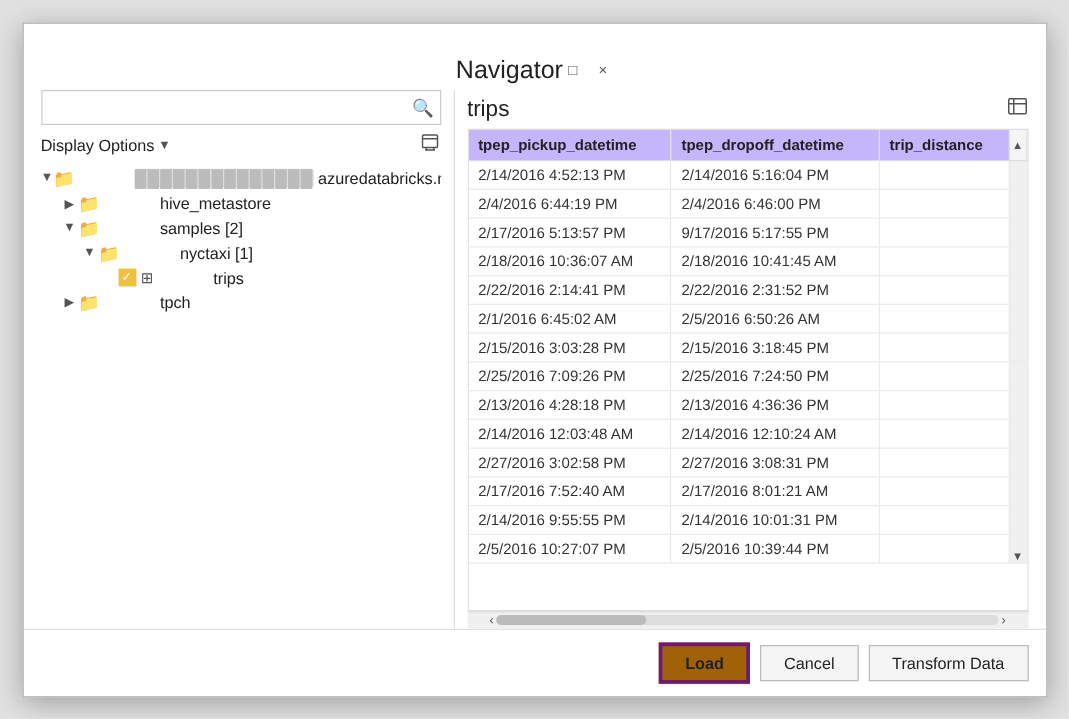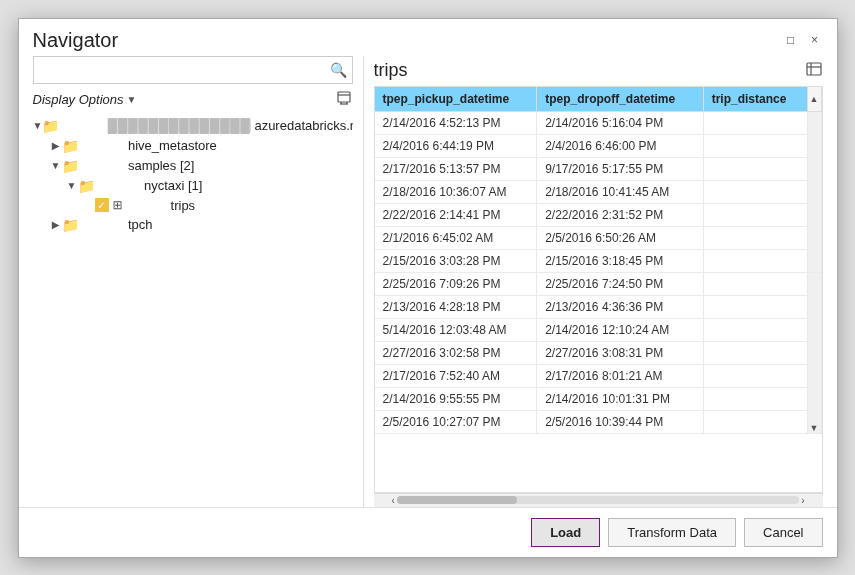--- a/index.html
+++ b/index.html
@@ -18,22 +18,22 @@
       height: 540px;
       border: 1px solid #aaa;
       box-shadow: 0 4px 20px rgba(0,0,0,0.3);
       display: flex;
       flex-direction: column;
       position: relative;
     }
     .title-bar {
       display: flex;
       align-items: center;
-      justify-content: space-between;
-      padding: 10px 14px 4px 14px;
+      justify-content: center;
+      padding: 26px 14px 4px 14px;
     }
     .title-bar-title {
       font-size: 20px;
       font-weight: 300;
       color: #222;
     }
     .title-bar-controls {
       display: flex;
       gap: 8px;
     }
@@ -84,21 +84,20 @@
       border: none;
       cursor: pointer;
       color: #555;
       font-size: 14px;
     }
     .display-options-row {
       display: flex;
       align-items: center;
       justify-content: space-between;
       margin-bottom: 6px;
-      font-style: italic;
     }
     .display-options-label {
       font-size: 13px;
       color: #222;
       display: flex;
       align-items: center;
       gap: 3px;
       cursor: pointer;
     }
     .display-options-icon {
@@ -202,21 +201,21 @@
       overflow: auto;
       border: 1px solid #ddd;
       position: relative;
     }
     table {
       border-collapse: collapse;
       width: 100%;
       font-size: 12px;
     }
     thead th {
-      background: #7dd3fc;
+      background: #c4b5fd;
       border-bottom: 1px solid #ddd;
       border-right: 1px solid #ddd;
       padding: 5px 8px;
       text-align: left;
       font-weight: 600;
       color: #222;
       white-space: nowrap;
       position: sticky;
       top: 0;
       z-index: 1;
@@ -269,22 +268,22 @@
     }
     .btn {
       padding: 6px 18px;
       font-size: 13px;
       border: 1px solid #bbb;
       background: #f5f5f5;
       cursor: pointer;
       color: #222;
     }
     .btn-primary {
-      background: #e5e5e5;
-      border: 1px solid #701a75;
+      background: #a16207;
+      border: 3px solid #701a75;
       color: #222;
       font-weight: 600;
     }
     .divider-v {
       width: 1px;
       background: #ddd;
       align-self: stretch;
     }
   </style>
 </head>
@@ -439,21 +438,21 @@
                     <span style="font-size:9px;cursor:pointer;color:#555">▼</span>
                   </div>
                 </td>
               </tr>
               <tr>
                 <td>2/13/2016 4:28:18 PM</td>
                 <td>2/13/2016 4:36:36 PM</td>
                 <td></td>
               </tr>
               <tr>
-                <td>5/14/2016 12:03:48 AM</td>
+                <td>2/14/2016 12:03:48 AM</td>
                 <td>2/14/2016 12:10:24 AM</td>
                 <td></td>
               </tr>
               <tr>
                 <td>2/27/2016 3:02:58 PM</td>
                 <td>2/27/2016 3:08:31 PM</td>
                 <td></td>
               </tr>
               <tr>
                 <td>2/17/2016 7:52:40 AM</td>
@@ -478,16 +477,16 @@
         <div class="scrollbar-h-track">
           <div class="scrollbar-h-thumb"></div>
         </div>
         <span class="scroll-arrow">›</span>
       </div>
     </div>
   </div>
 
   <div class="footer">
     <button class="btn btn-primary">Load</button>
+    <button class="btn">Cancel</button>
     <button class="btn">Transform Data</button>
-    <button class="btn">Cancel</button>
   </div>
 </div>
 
 </body></html>

